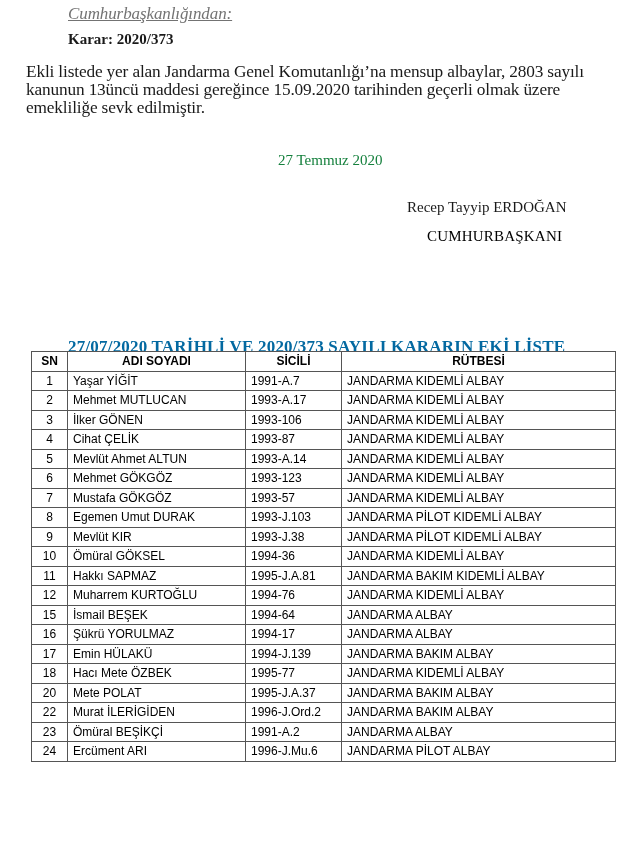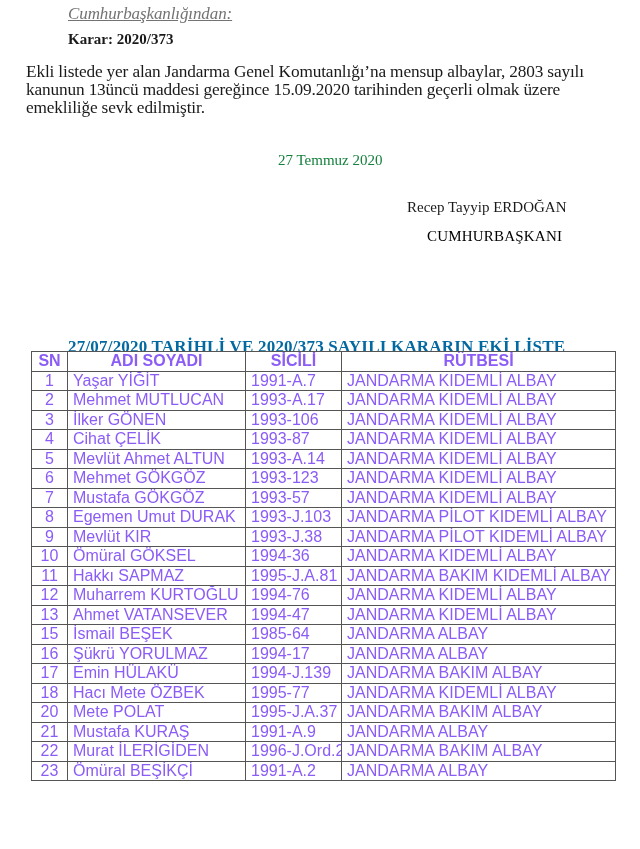--- a/index.html
+++ b/index.html
@@ -79,22 +79,22 @@
       margin-top: 15px;
     }
     table.attachment {
       position: absolute;
       left: 31px;
       top: 351px;
       width: 584px;
       border-collapse: collapse;
       table-layout: fixed;
       font-family: "Liberation Sans", "DejaVu Sans", sans-serif;
-      font-size: 16px;
-      color: #8b5cf6;
+      font-size: 12px;
+      color: #000000;
     }
     table.attachment th,
     table.attachment td {
       border: 1px solid #555555;
       height: 18.5px;
       padding: 0 0 0 5px;
       line-height: 18px;
       white-space: nowrap;
       overflow: hidden;
     }
@@ -206,29 +206,23 @@
         <td>1995-J.A.81</td>
         <td>JANDARMA BAKIM KIDEMLİ ALBAY</td>
       </tr>
       <tr>
         <td class="sn">12</td>
         <td>Muharrem KURTOĞLU</td>
         <td>1994-76</td>
         <td>JANDARMA KIDEMLİ ALBAY</td>
       </tr>
       <tr>
-        <td class="sn">13</td>
-        <td>Ahmet VATANSEVER</td>
-        <td>1994-47</td>
-        <td>JANDARMA KIDEMLİ ALBAY</td>
-      </tr>
-      <tr>
         <td class="sn">15</td>
         <td>İsmail BEŞEK</td>
-        <td>1985-64</td>
+        <td>1994-64</td>
         <td>JANDARMA ALBAY</td>
       </tr>
       <tr>
         <td class="sn">16</td>
         <td>Şükrü YORULMAZ</td>
         <td>1994-17</td>
         <td>JANDARMA ALBAY</td>
       </tr>
       <tr>
         <td class="sn">17</td>
@@ -242,31 +236,31 @@
         <td>1995-77</td>
         <td>JANDARMA KIDEMLİ ALBAY</td>
       </tr>
       <tr>
         <td class="sn">20</td>
         <td>Mete POLAT</td>
         <td>1995-J.A.37</td>
         <td>JANDARMA BAKIM ALBAY</td>
       </tr>
       <tr>
-        <td class="sn">21</td>
-        <td>Mustafa KURAŞ</td>
-        <td>1991-A.9</td>
-        <td>JANDARMA ALBAY</td>
-      </tr>
-      <tr>
         <td class="sn">22</td>
         <td>Murat İLERİGİDEN</td>
         <td>1996-J.Ord.2</td>
         <td>JANDARMA BAKIM ALBAY</td>
       </tr>
       <tr>
         <td class="sn">23</td>
         <td>Ömüral BEŞİKÇİ</td>
         <td>1991-A.2</td>
         <td>JANDARMA ALBAY</td>
       </tr>
+      <tr>
+        <td class="sn">24</td>
+        <td>Ercüment ARI</td>
+        <td>1996-J.Mu.6</td>
+        <td>JANDARMA PİLOT ALBAY</td>
+      </tr>
     </tbody>
 </table>
 
 </body></html>

